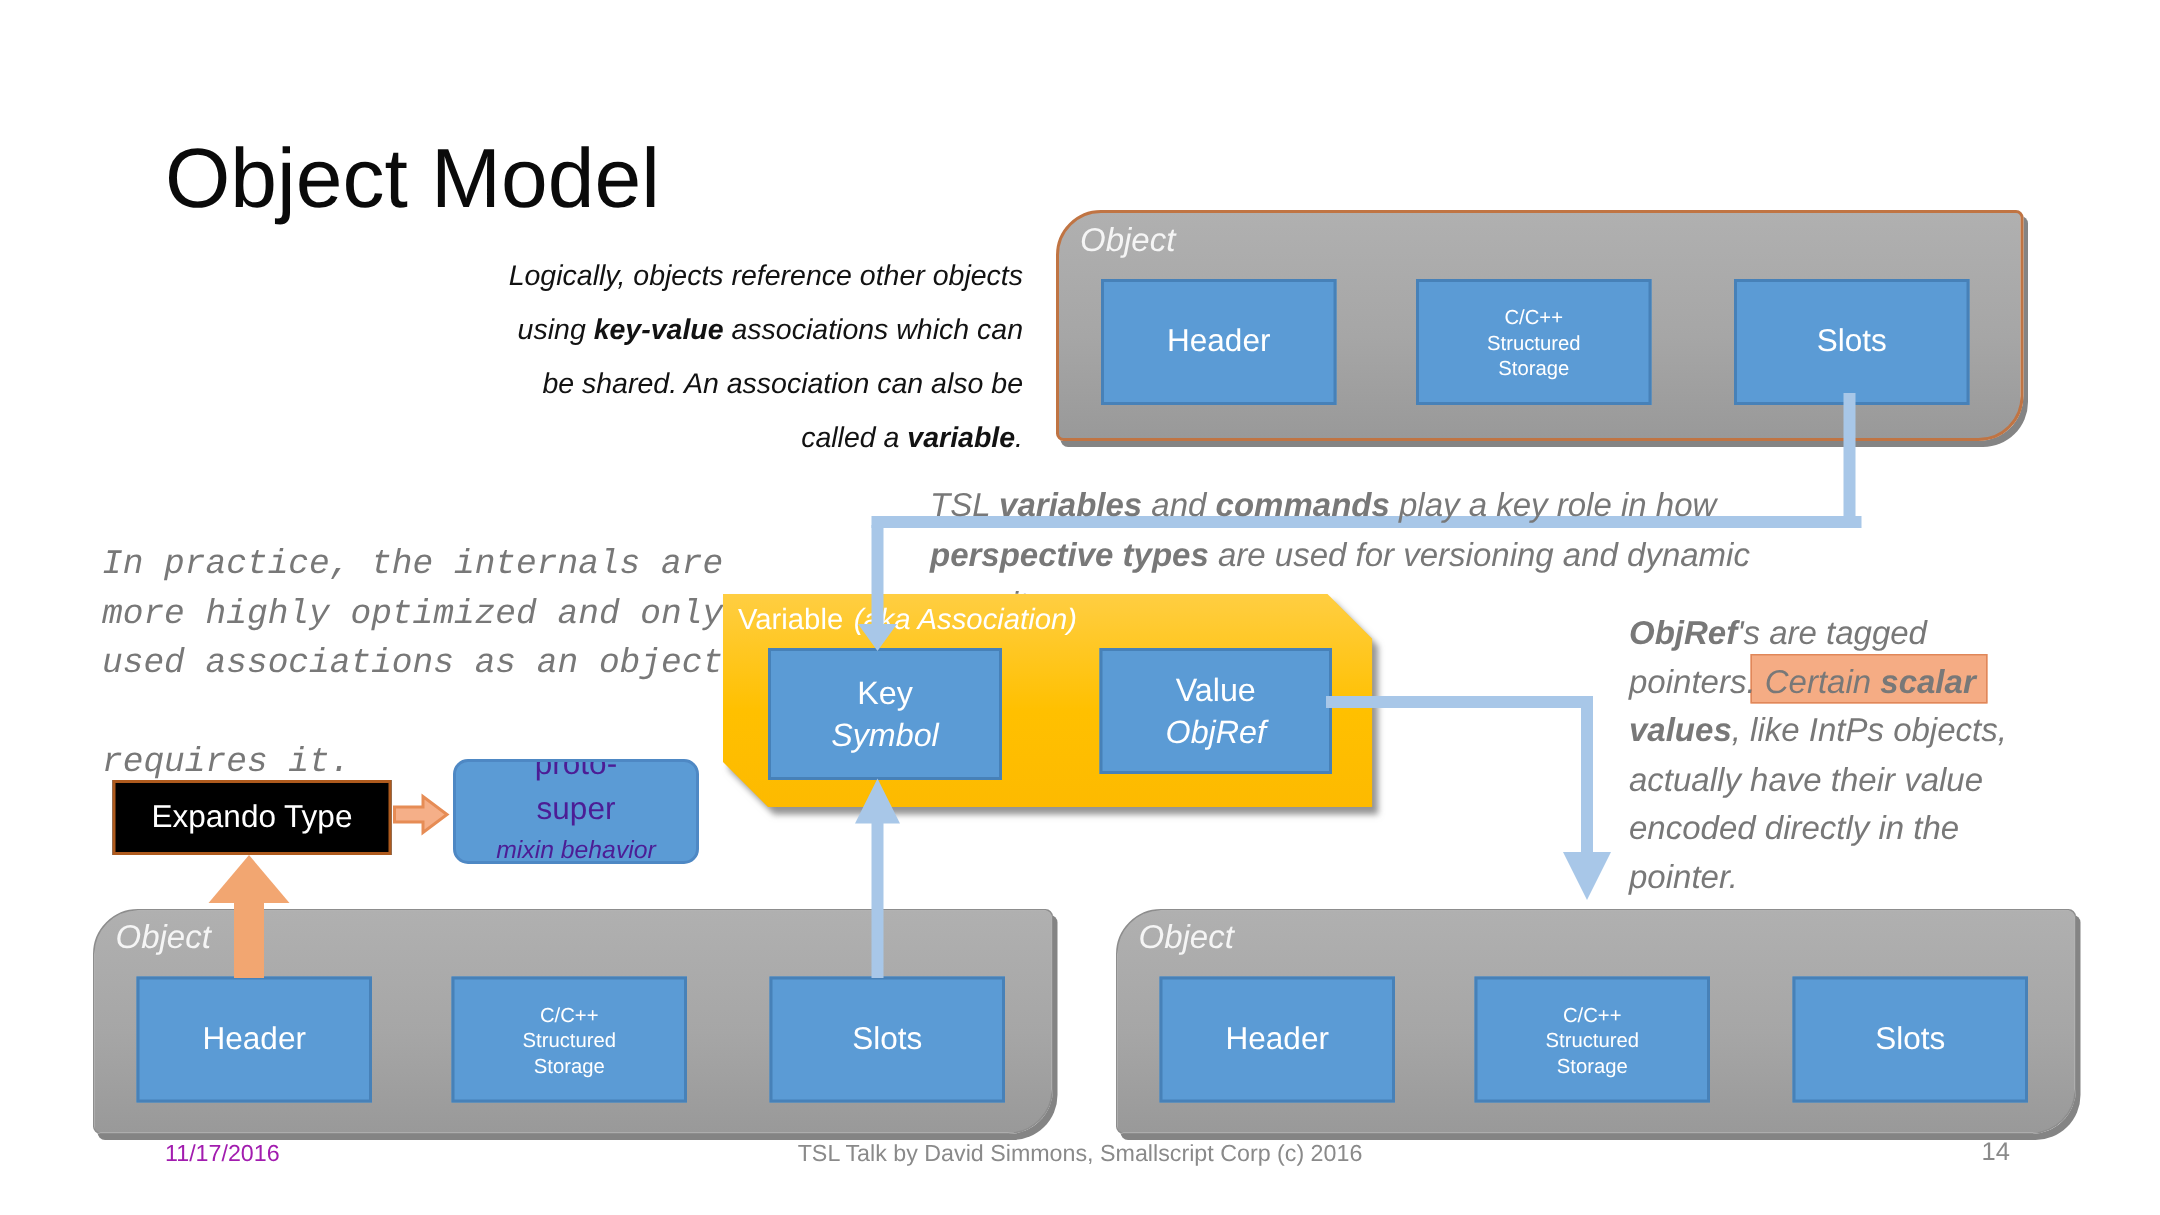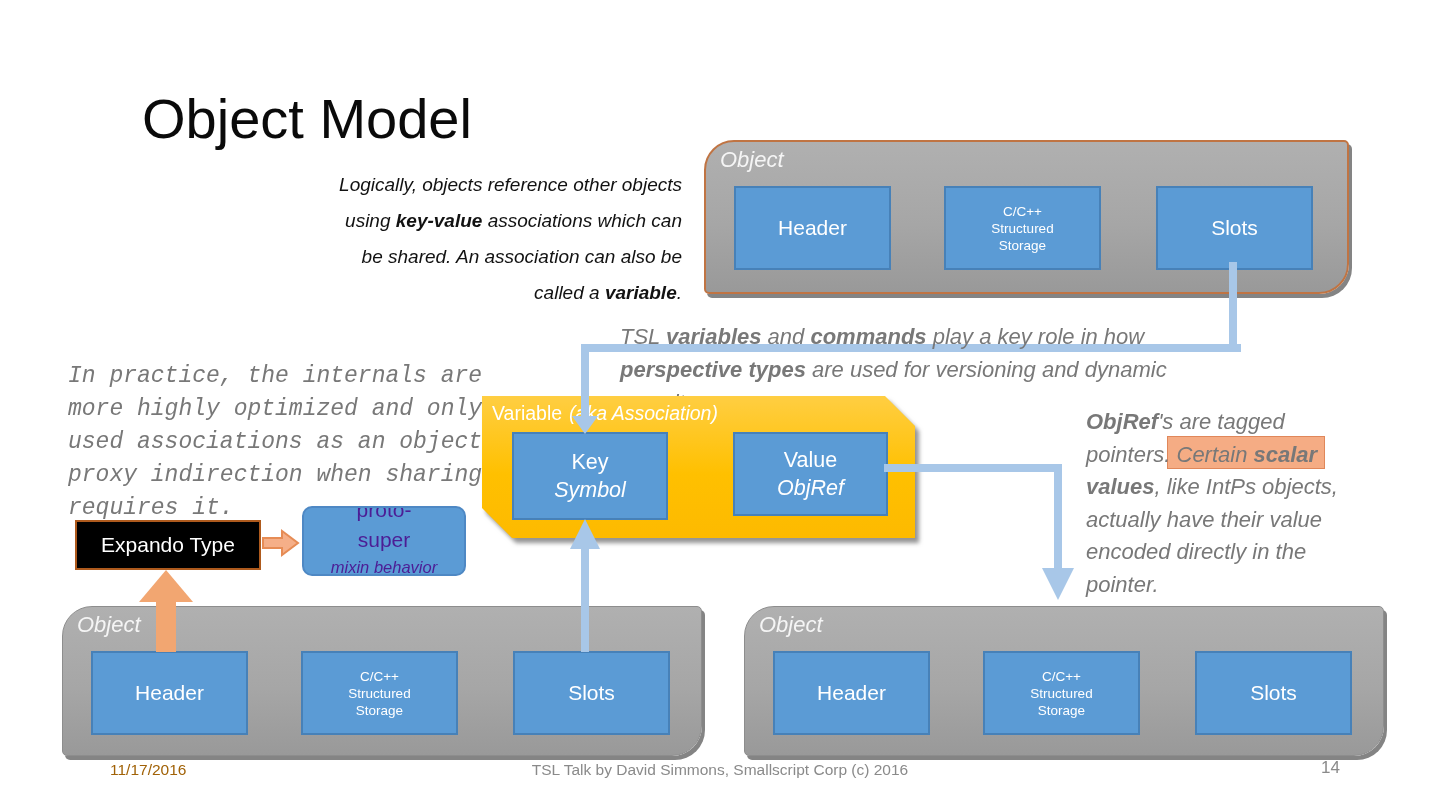--- a/index.html
+++ b/index.html
@@ -1,20 +1,20 @@
 <!DOCTYPE html>
 <html><head>
 <meta charset="utf-8">
 <style>
   html,body{margin:0;padding:0;background:#e8e8e8;}
   .slide{position:relative;width:1440px;height:810px;background:#ffffff;overflow:hidden;
          font-family:"Liberation Sans", sans-serif;margin:0 auto;}
 
   
-  .title{position:absolute;left:110px;top:86px;font-size:56px;color:#0a0a0a;letter-spacing:0;margin-left:32px;}
+  .title{position:absolute;left:110px;top:86px;font-size:56px;color:#0a0a0a;letter-spacing:0;}
   .intro{position:absolute;left:122px;top:167px;width:560px;font-size:19px;line-height:36px;
          font-style:italic;color:#121212;z-index:2;text-align:right;}
   .gray-ital{font-style:italic;color:#787878;z-index:1;}
   .practice{position:absolute;left:68px;top:360px;width:430px;font-size:23px;line-height:33px;font-family:Liberation Mono, monospace;}
   .tsl{position:absolute;left:620px;top:320px;width:680px;font-size:22px;line-height:33px;z-index:2;}
   .objref{position:absolute;left:1086px;top:406px;width:320px;font-size:22px;line-height:32.5px;z-index:2;}
   .objref .txt{position:relative;z-index:2;}
   .b{font-weight:bold;}
   .it{font-style:italic;}
   .highlight{position:absolute;left:81px;top:30px;width:156px;height:31px;
@@ -70,34 +70,34 @@
               border-right:15px solid transparent;border-bottom:30px solid #a8c7e8;}
   .tri-down-obj{left:1042px;top:568px;border-left:16px solid transparent;
                 border-right:16px solid transparent;border-top:32px solid #a8c7e8;}
   .tri-up-orange{left:139px;top:570px;border-left:27px solid transparent;
                  border-right:27px solid transparent;border-bottom:32px solid #f2a671;}
   .shaft-orange{position:absolute;left:156px;top:600px;width:20px;height:52px;
                 background:#f2a671;z-index:4;}
   .mini-arrow{position:absolute;left:261px;top:528px;z-index:2;}
 
   
-  .footer-date{position:absolute;left:110px;top:761px;font-size:15.5px;color:#a16207;}
+  .footer-date{position:absolute;left:110px;top:761px;font-size:15.5px;color:#a21caf;}
   .footer-credit{position:absolute;left:0;right:0;top:761px;text-align:center;
                  font-size:15.5px;color:#8a8a8a;}
   .footer-page{position:absolute;right:100px;top:758px;font-size:17px;color:#8a8a8a;}
 </style>
 </head>
 <body>
 
 <div class="slide">
 
   <div class="title">Object Model</div>
   <div class="intro"><span>Logically, objects reference other objects</span><br><span>using </span><span class="b">key-value</span><span> associations which can</span><br><span>be shared. An association can also be</span><br><span>called a </span><span class="b">variable</span><span>.</span></div>
 
-  <div class="practice gray-ital"><span>In practice, the internals are</span><br><span>more highly optimized and only</span><br><span>used associations as an object</span><br><span>proxy indirection when sharing</span><br><span>requires it.</span></div>
+  <div class="practice gray-ital"><span>In practice, the internals are</span><br><span>more highly optimized and only</span><br><span>used associations as an object</span><br><br><span>requires it.</span></div>
   <div class="tsl gray-ital"><span>TSL </span><span class="b">variables</span><span> and </span><span class="b">commands</span><span> play a key role in how</span><br><span class="b">perspective types</span><span> are used for versioning and dynamic</span><br><span>security</span></div>
   <div class="objref gray-ital">
     <div class="highlight"></div>
     <div class="txt"><span class="b">ObjRef</span><span>'s are tagged</span><br><span>pointers. Certain </span><span class="b">scalar</span><br><span class="b">values</span><span>, like IntPs objects,</span><br><span>actually have their value</span><br><span>encoded directly in the</span><br><span>pointer.</span></div>
   </div>
 
   <div class="obj-card accent card-tr">
       <div class="obj-label">Object</div>
       <div class="blue-box obj-box" style="left: 28px;">
         <div class="bb-line">Header</div>

